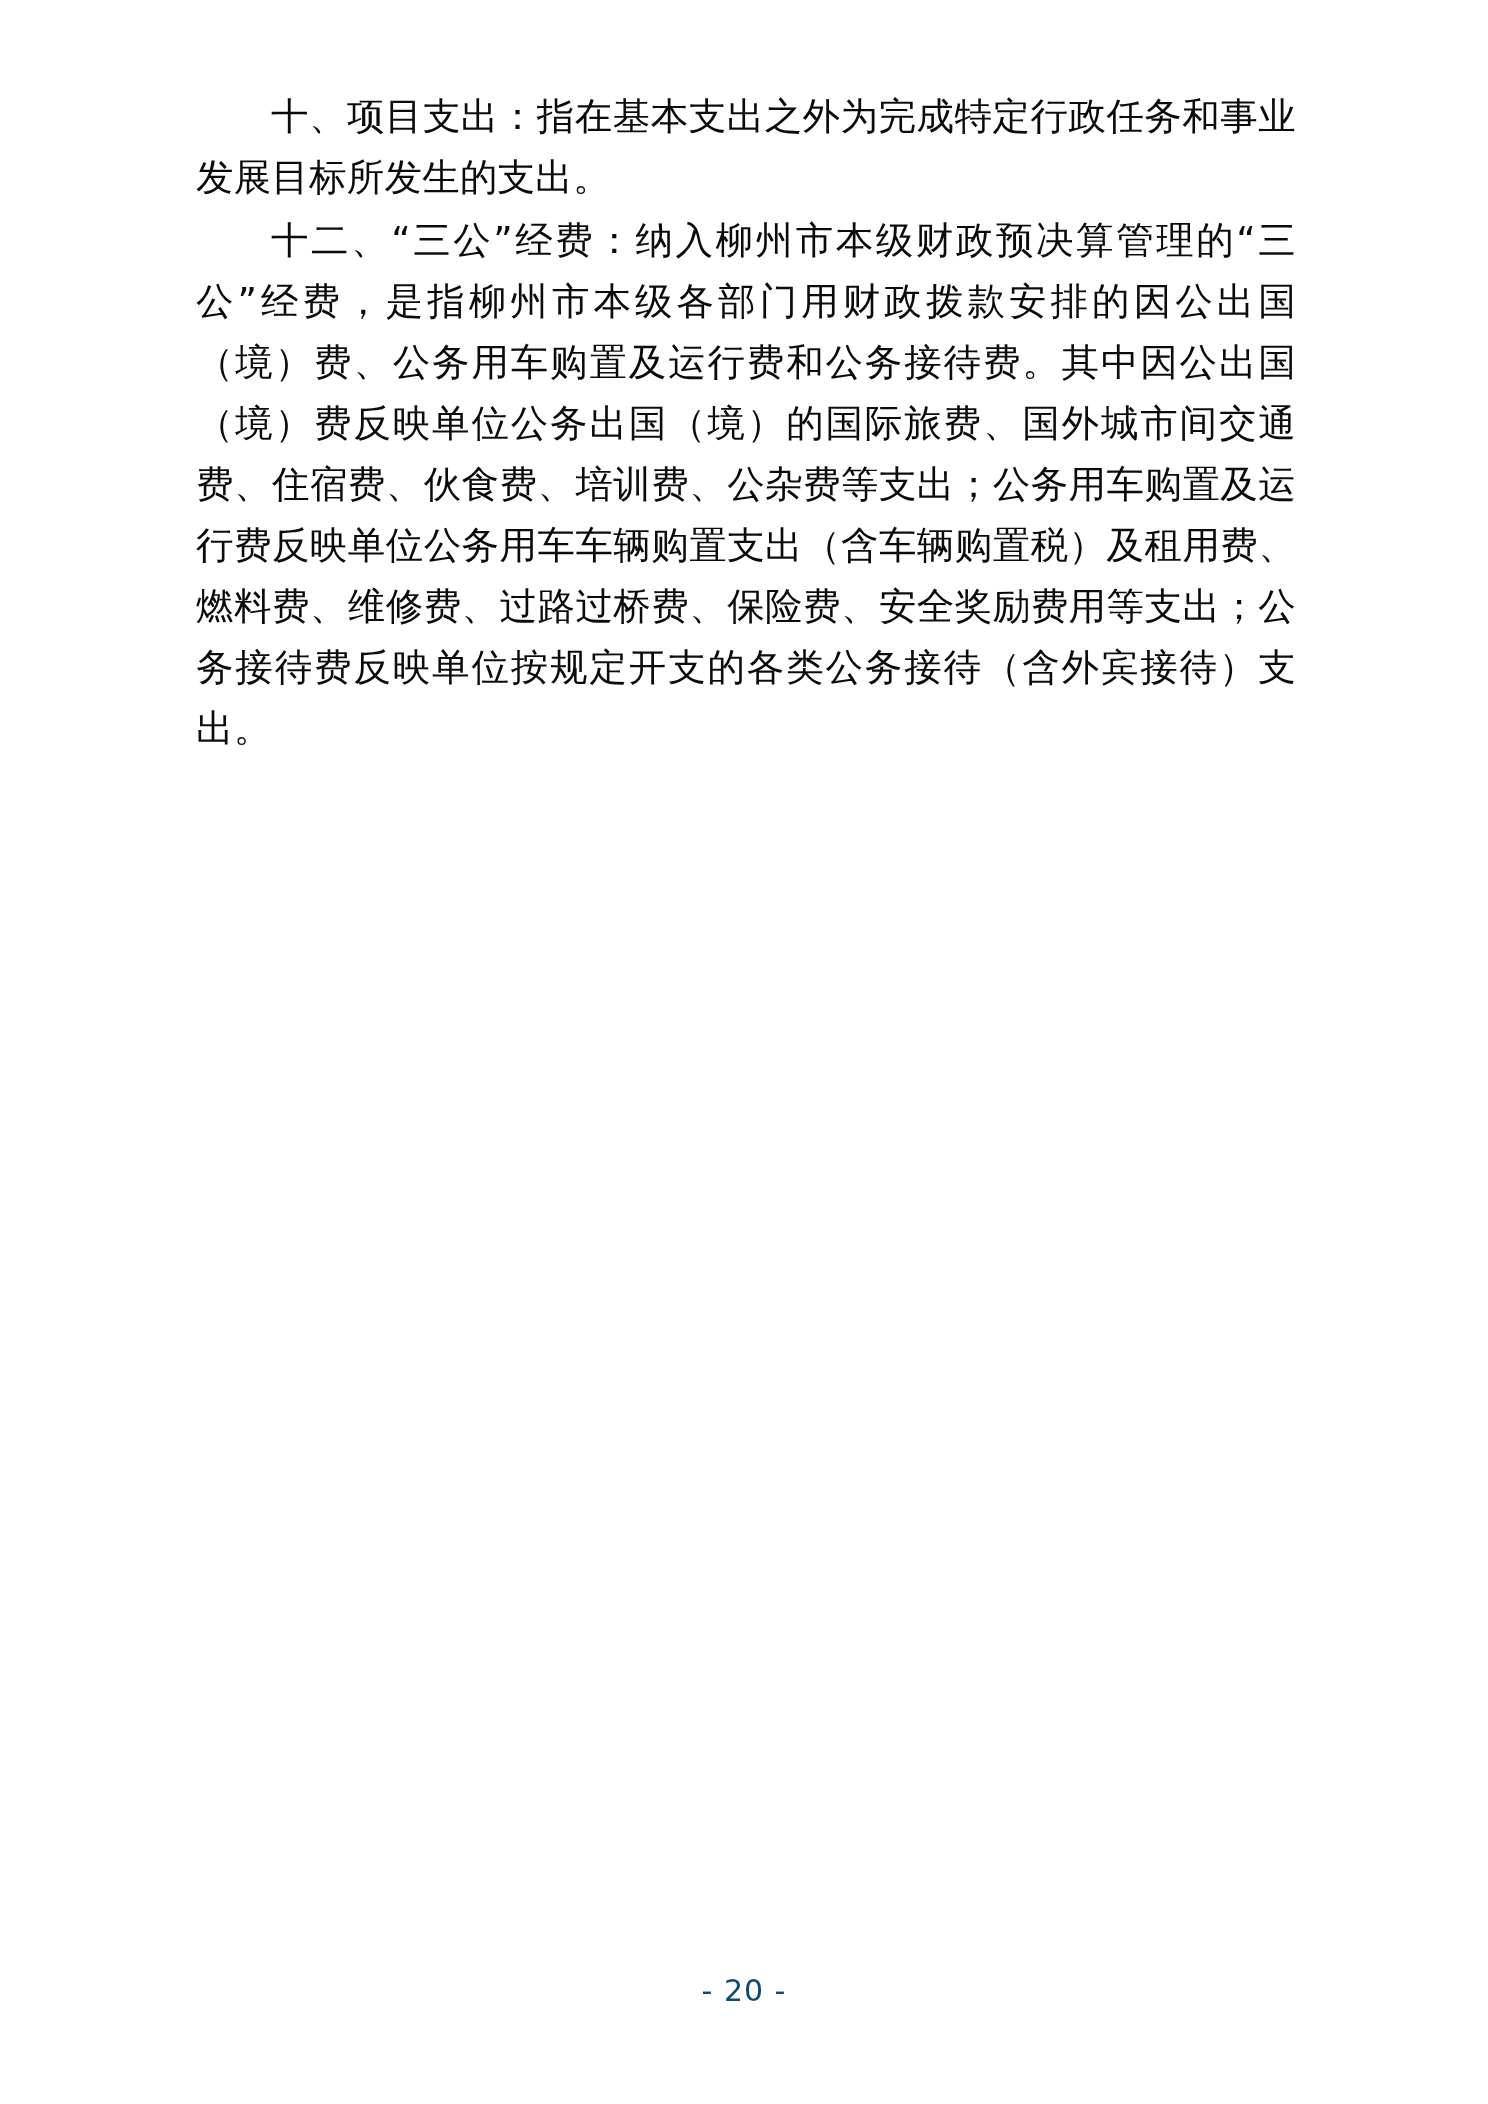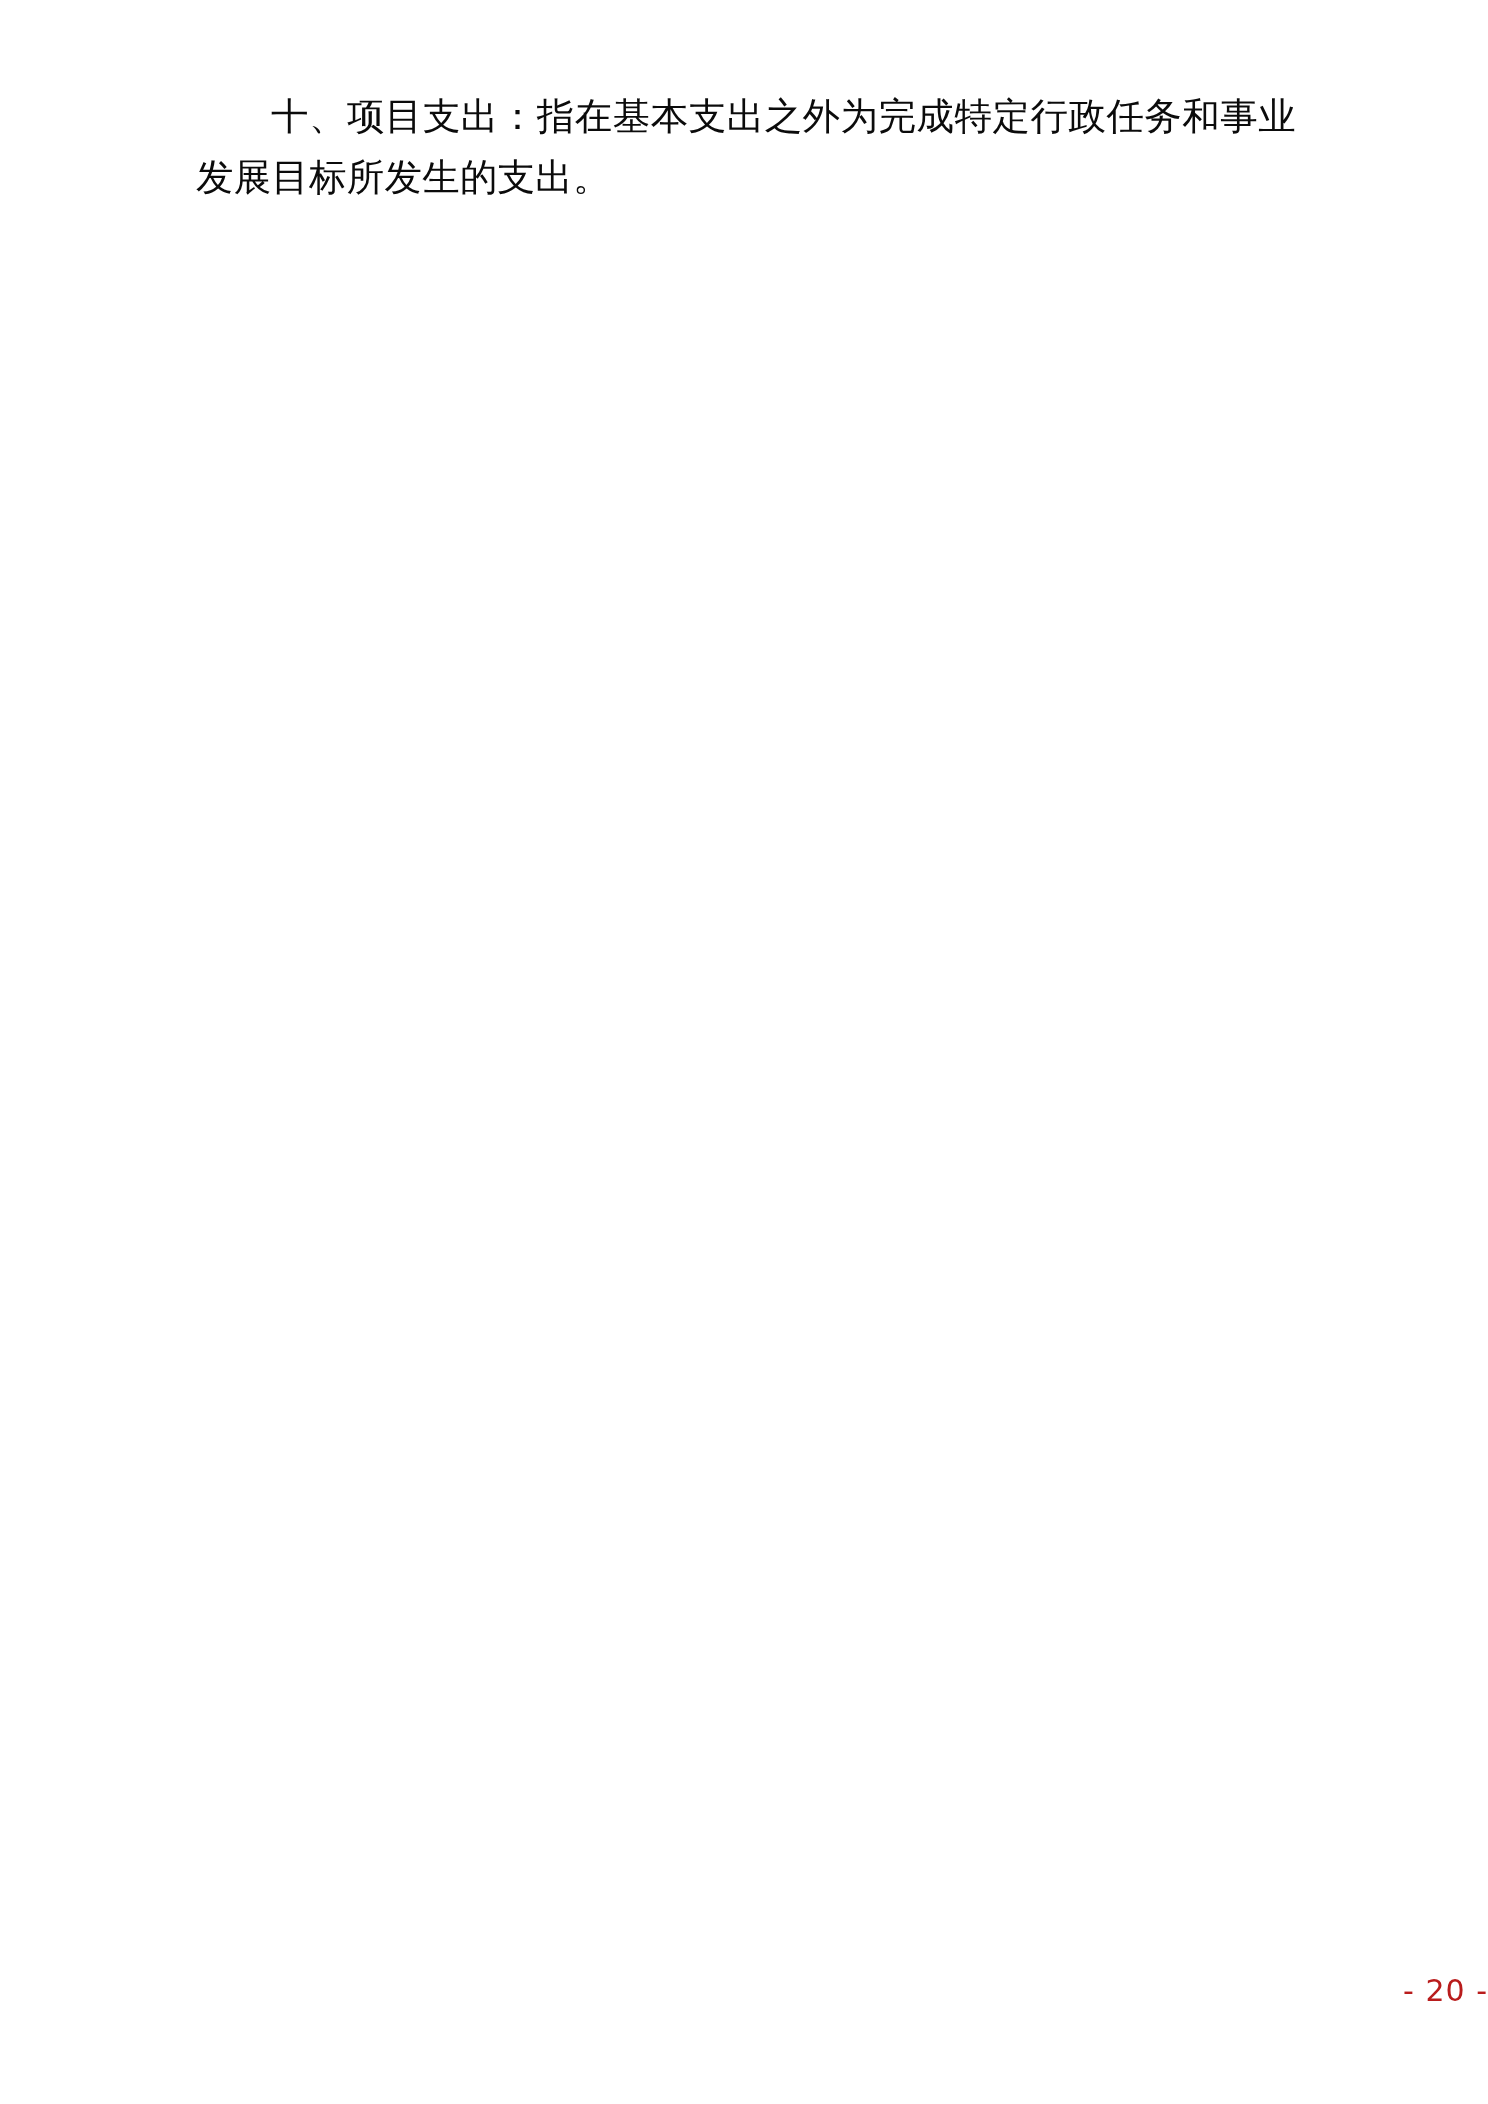--- a/index.html
+++ b/index.html
@@ -32,28 +32,29 @@
     text-align: justify;
     text-justify: inter-ideograph;
     letter-spacing: 0.2px;
     -webkit-font-smoothing: antialiased;
   }
   .footer {
     position: absolute;
     left: 0;
     right: 0;
     top: 1965px;
-    text-align: right;
+    text-align: center;
     font-family: "DejaVu Sans", "Liberation Sans", sans-serif;
     font-size: 30px;
-    color: #b91c1c;
+    color: #0c4a6e;
     letter-spacing: 1px;
   }
 </style>
 </head>
 <body>
 
 <div class="page">
   <div class="content">
     <p class="para">十、项目支出：指在基本支出之外为完成特定行政任务和事业发展目标所发生的支出。</p>
+    <p class="para">十二、“三公”经费：纳入柳州市本级财政预决算管理的“三公”经费，是指柳州市本级各部门用财政拨款安排的因公出国（境）费、公务用车购置及运行费和公务接待费。其中因公出国（境）费反映单位公务出国（境）的国际旅费、国外城市间交通费、住宿费、伙食费、培训费、公杂费等支出；公务用车购置及运行费反映单位公务用车车辆购置支出（含车辆购置税）及租用费、燃料费、维修费、过路过桥费、保险费、安全奖励费用等支出；公务接待费反映单位按规定开支的各类公务接待（含外宾接待）支出。</p>
   </div>
   <div class="footer">- 20 -</div>
 </div>
 
 </body></html>

